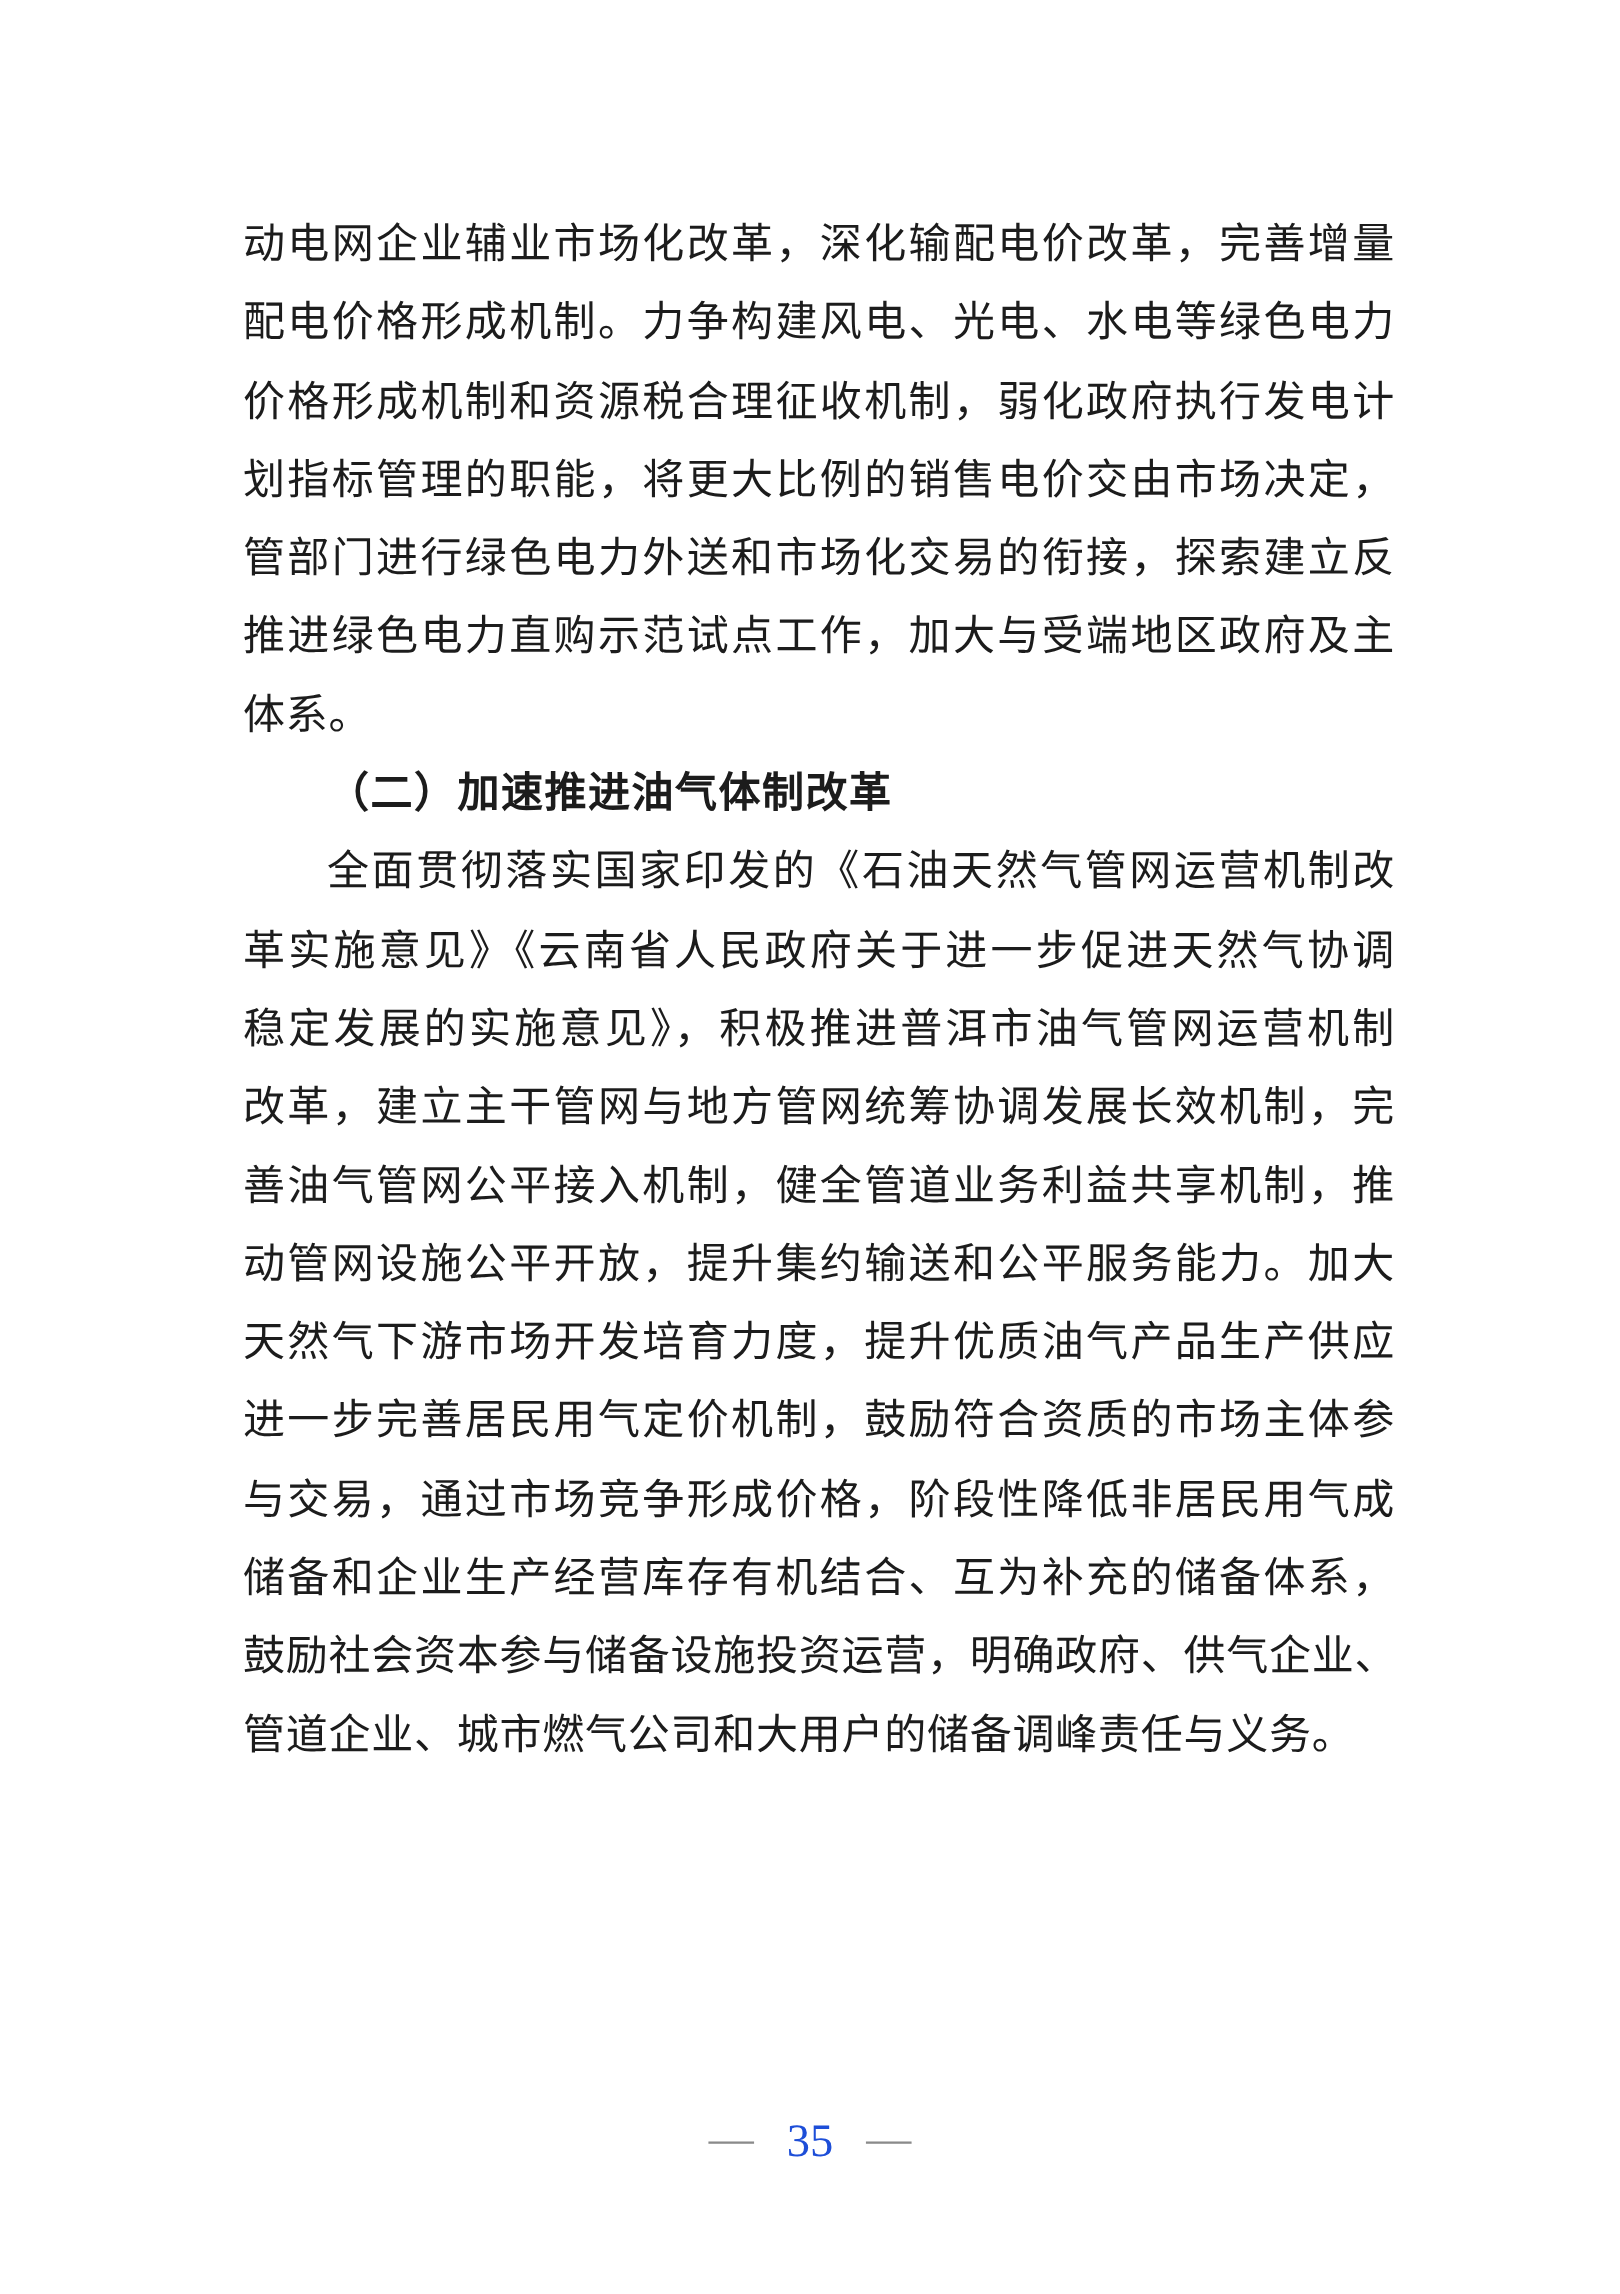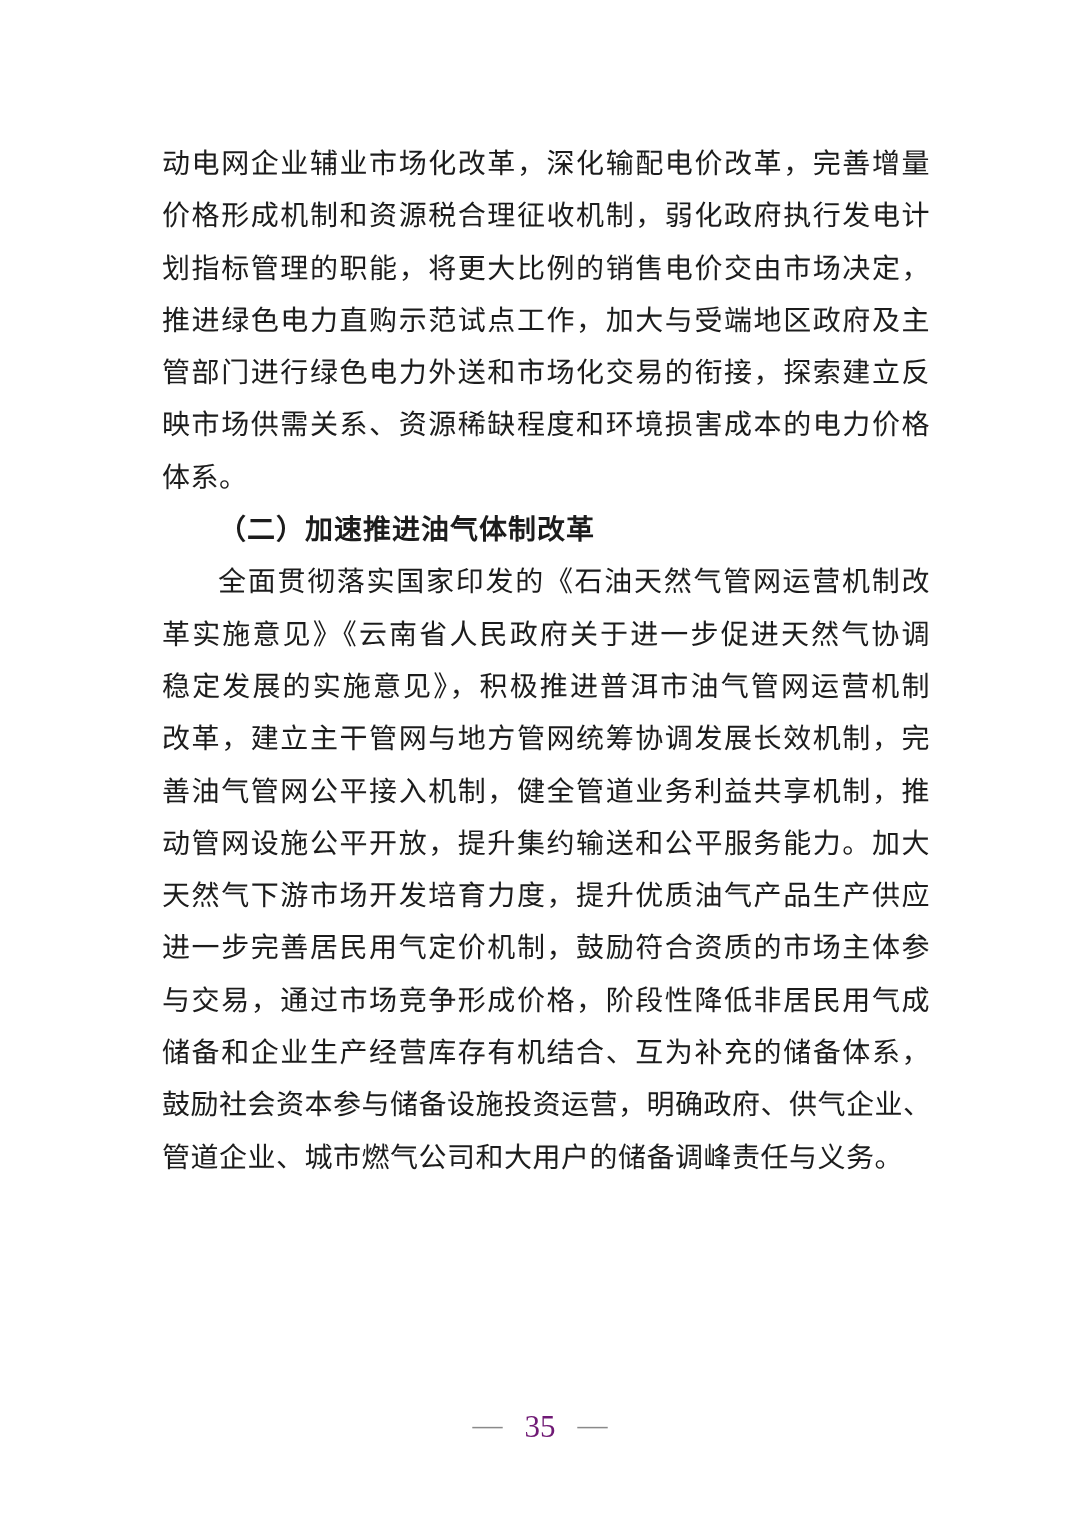--- a/index.html
+++ b/index.html
@@ -55,38 +55,38 @@
     line-height: 44px;
     white-space: nowrap;
   }
   .footer .dash {
     color: #8a8a8a;
     letter-spacing: 0;
     position: relative;
     top: -2px;
   }
   .footer .page-num {
-    color: #701a75;
+    color: #1d4ed8;
     padding: 0 22px;
     font-size: 31px;
   }
 </style>
 </head>
 <body>
 
 <div class="page">
   <div class="text-block">
 
     <div>
       <div class="line">动电网企业辅业市场化改革，深化输配电价改革，完善增量</div>
+      <div class="line">配电价格形成机制。力争构建风电、光电、水电等绿色电力</div>
       <div class="line">价格形成机制和资源税合理征收机制，弱化政府执行发电计</div>
       <div class="line">划指标管理的职能，将更大比例的销售电价交由市场决定，</div>
+      <div class="line">管部门进行绿色电力外送和市场化交易的衔接，探索建立反</div>
       <div class="line">推进绿色电力直购示范试点工作，加大与受端地区政府及主</div>
-      <div class="line">管部门进行绿色电力外送和市场化交易的衔接，探索建立反</div>
-      <div class="line">映市场供需关系、资源稀缺程度和环境损害成本的电力价格</div>
       <div class="line para-end">体系。</div>
     </div>
 
     <div class="line heading">（二）加速推进油气体制改革</div>
 
     <div>
       <div class="line indent">全面贯彻落实国家印发的《石油天然气管网运营机制改</div>
       <div class="line">革实施意见》《云南省人民政府关于进一步促进天然气协调</div>
       <div class="line">稳定发展的实施意见》，积极推进普洱市油气管网运营机制</div>
       <div class="line">改革，建立主干管网与地方管网统筹协调发展长效机制，完</div>

